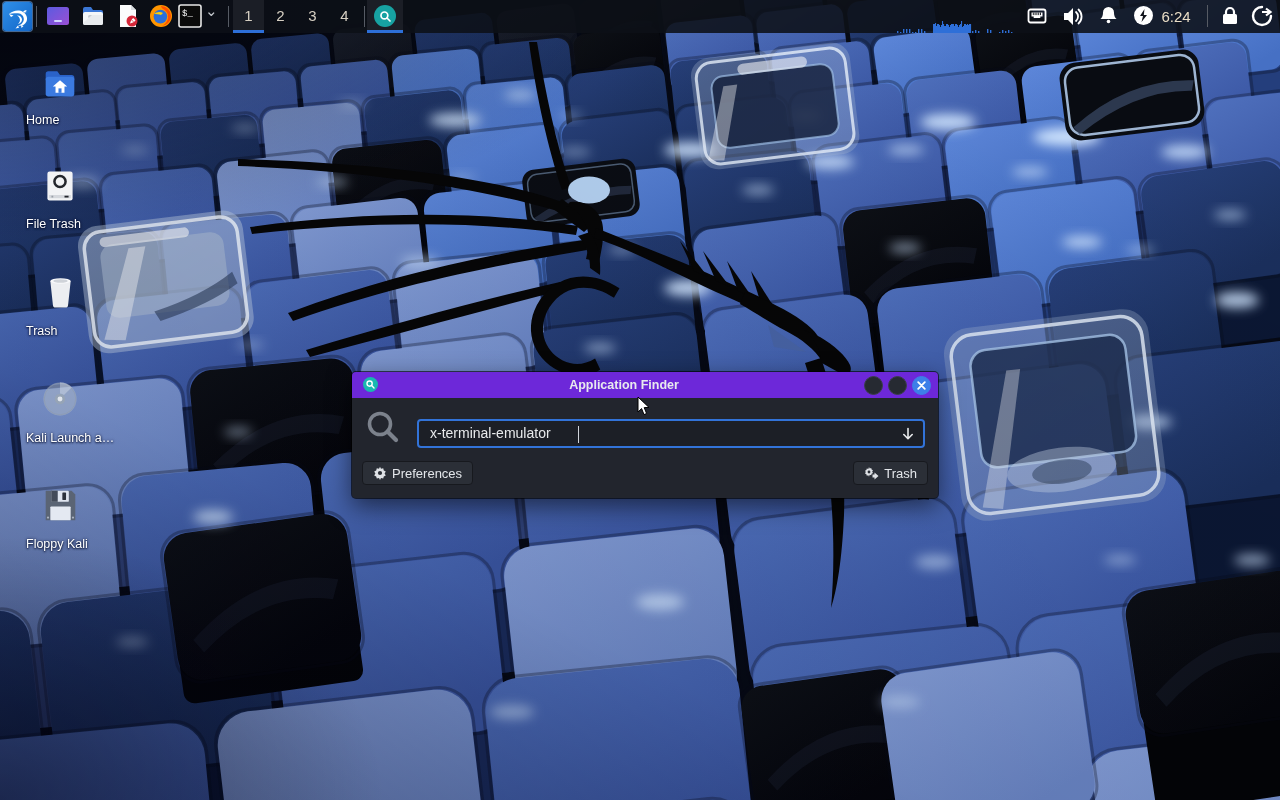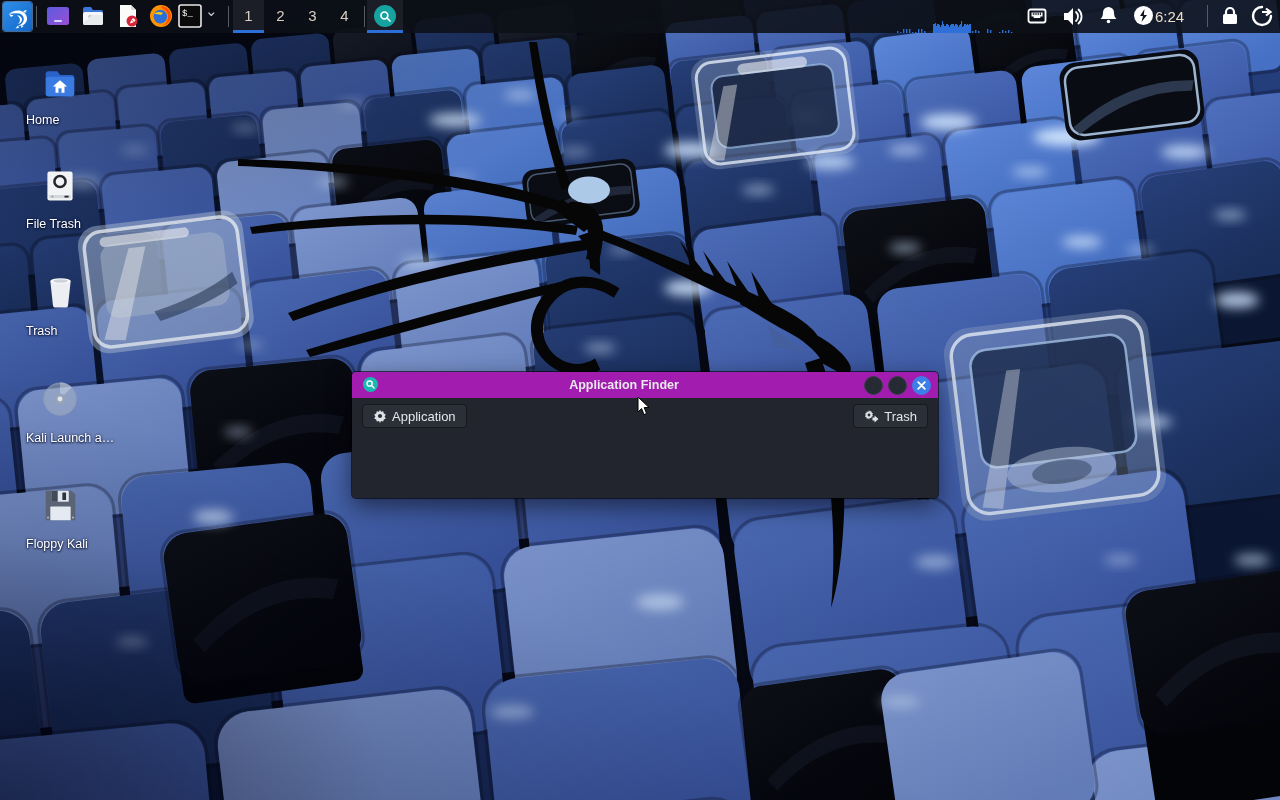--- a/index.html
+++ b/index.html
@@ -7,26 +7,26 @@
 .kali-btn{position:absolute;left:3px;top:2px;width:29px;height:29px;border-radius:3px;background:linear-gradient(135deg,#2f8fe8,#1266c8);box-shadow:0 0 0 1px rgba(120,180,255,.55);display:flex;align-items:center;justify-content:center}
 .sep{position:absolute;top:6px;width:1px;height:21px;background:#565b64}
 .picon{position:absolute;top:4px;width:24px;height:24px}
 .chev{position:absolute;left:205px;top:2px;color:#c8ccd2;font-size:15px}
 .ws{position:absolute;top:0;width:31px;height:33px;color:#d6cfc2;font-size:15px;text-align:center;line-height:31px}
 .ws.sel{background:#1b1e26;border-bottom:3px solid #2d6fd8}
 .search-tile{position:absolute;left:367px;top:0;width:36px;height:33px;background:#1b1e26;border-bottom:3px solid #2d6fd8}
 .sc{position:absolute;left:7px;top:5px;width:22px;height:22px;border-radius:50%;background:#17a2a2;display:flex;align-items:center;justify-content:center}
 #wave{position:absolute;left:895px;top:19px}
 .tray{position:absolute;top:5px}
-#clock{position:absolute;left:1155px;top:0;width:42px;line-height:33px;font-size:15px;color:#e9ddc6}
+#clock{position:absolute;left:1155px;top:0;width:42px;text-align:center;line-height:33px;font-size:15px;color:#e9ddc6}
 .dicon{position:absolute;width:68px;}
 .dicon .ic{height:40px;display:flex;align-items:flex-end;justify-content:center}
 .dicon .lbl{margin-top:13px;font-size:12.5px;color:#fff;text-shadow:0 1px 2px rgba(0,10,40,.9),0 0 3px rgba(0,10,40,.8);white-space:nowrap}
 #dlg{position:absolute;left:352px;top:372px;width:586px;height:126px;border-radius:4px;background:#22252d;box-shadow:0 8px 24px rgba(0,0,0,.55),0 0 0 1px rgba(0,0,0,.6);}
-#dlg .tb{position:relative;height:26px;background:#a21caf;border-radius:4px 4px 0 0}
+#dlg .tb{position:relative;height:26px;background:#6d28d9;border-radius:4px 4px 0 0}
 #dlg .tic{position:absolute;left:11px;top:5px}
 #dlg .ttl{position:absolute;left:0;right:42px;text-align:center;line-height:26px;font-size:12.5px;font-weight:bold;color:#e8eaee}
 .wbtns{position:absolute;right:7px;top:3.5px;display:flex;gap:5px}
 .wb{width:19px;height:19px;border-radius:50%;background:#262a32;border:1px solid #3a3f49;display:flex;align-items:center;justify-content:center}
 .wb.close{background:#3d7fe8;border-color:#3d7fe8}
 #dlg .body{position:relative}
 .srow{position:relative;height:57px}
 .mag{position:absolute;left:13px;top:11px}
 .inp{position:absolute;left:65px;top:21px;width:508px;height:29px;background:#1c1f26;border:2px solid #3273d8;border-radius:4px}
 .itxt{position:absolute;left:11px;top:4px;font-size:14px;color:#e8eaec}
@@ -824,27 +824,40 @@
    <div class="wb"></div>
         <div class="wb"></div>
    <div class="wb close">
           <svg width="9" height="9" viewBox="0 0 9 9">
             <path d="M1.2,1.2 L7.8,7.8 M7.8,1.2 L1.2,7.8" stroke="#fff" stroke-width="1.8" stroke-linecap="round"></path>
           </svg>
         </div>
   </div>
  </div>
  <div class="body">
+  <div class="srow">
+   <svg class="mag" width="38" height="38" viewBox="0 0 38 38">
+          <circle cx="15" cy="15" r="10.5" fill="none" stroke="#7c828c" stroke-width="3.6"></circle>
+          <line x1="22.5" y1="22.5" x2="31" y2="31" stroke="#7c828c" stroke-width="4.2" stroke-linecap="round"></line>
+        </svg>
+   <div class="inp">
+          <span class="itxt">x-terminal-emulator</span>
+          <span class="caret"></span>
+     <svg class="darr" width="14" height="14" viewBox="0 0 14 14">
+            <path d="M7,1.5 V11 M2.8,7.5 L7,11.7 L11.2,7.5" stroke="#e8eaec" stroke-width="1.6" fill="none" stroke-linecap="round" stroke-linejoin="round"></path>
+          </svg>
+   </div>
+  </div>
   <div class="brow">
    <div class="btn">
           <svg width="14" height="14" viewBox="0 0 14 14">
             <path d="M7,0.8 l1,2 2.2,-0.6 0.6,2.2 2,1 -1.2,2 1.2,2 -2,1 -0.6,2.2 -2.2,-0.6 -1,2 -1,-2 -2.2,0.6 -0.6,-2.2 -2,-1 1.2,-2 -1.2,-2 2,-1 0.6,-2.2 2.2,0.6 Z" fill="#dfe2e6"></path>
             <circle cx="7" cy="7" r="2.1" fill="#2b2f37"></circle>
           </svg>
-          <span>Application</span>
+          <span>Preferences</span>
         </div>
    <div class="btn launch">
           <svg width="15" height="15" viewBox="0 0 15 15">
             <path d="M5,1 l0.7,1.4 1.5,-0.4 0.4,1.5 1.4,0.7 -0.8,1.4 0.8,1.4 -1.4,0.7 -0.4,1.5 -1.5,-0.4 L5,10.7 4.3,9.3 2.8,9.7 2.4,8.2 1,7.5 1.8,6.1 1,4.7 2.4,4 2.8,2.5 4.3,2.9 Z" fill="#dfe2e6"></path>
             <circle cx="5" cy="6" r="1.4" fill="#2b2f37"></circle>
             <path d="M8.5,8.5 h2 v-2 l4,3.5 -4,3.5 v-2 h-2 Z" fill="#dfe2e6"></path>
           </svg>
           <span>Trash</span>
         </div>
   </div>

